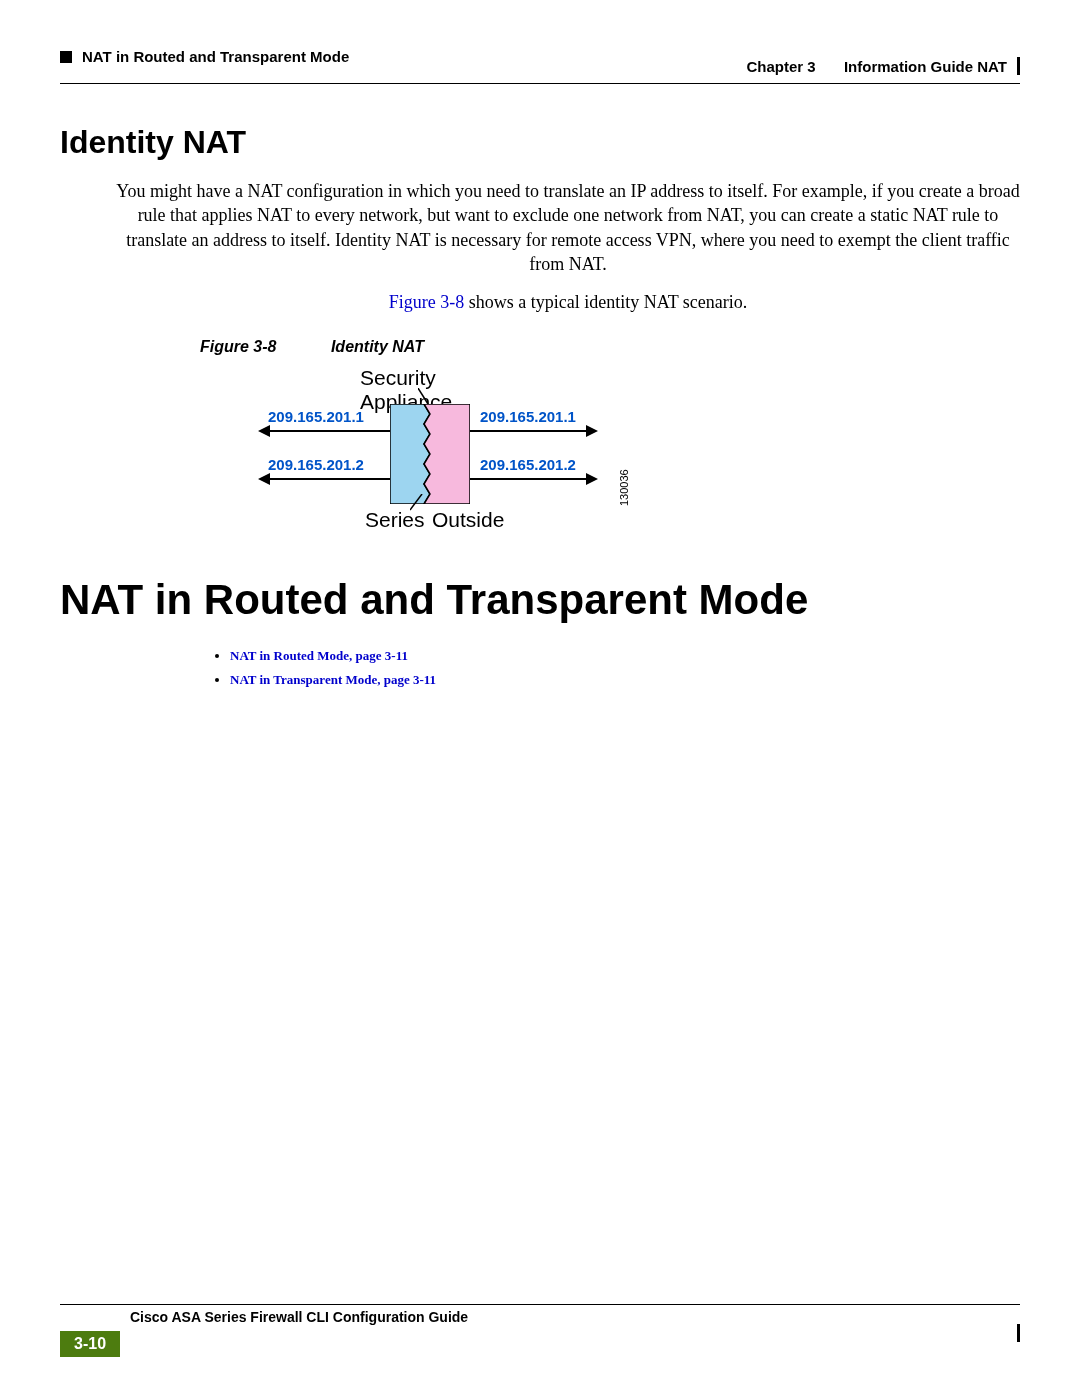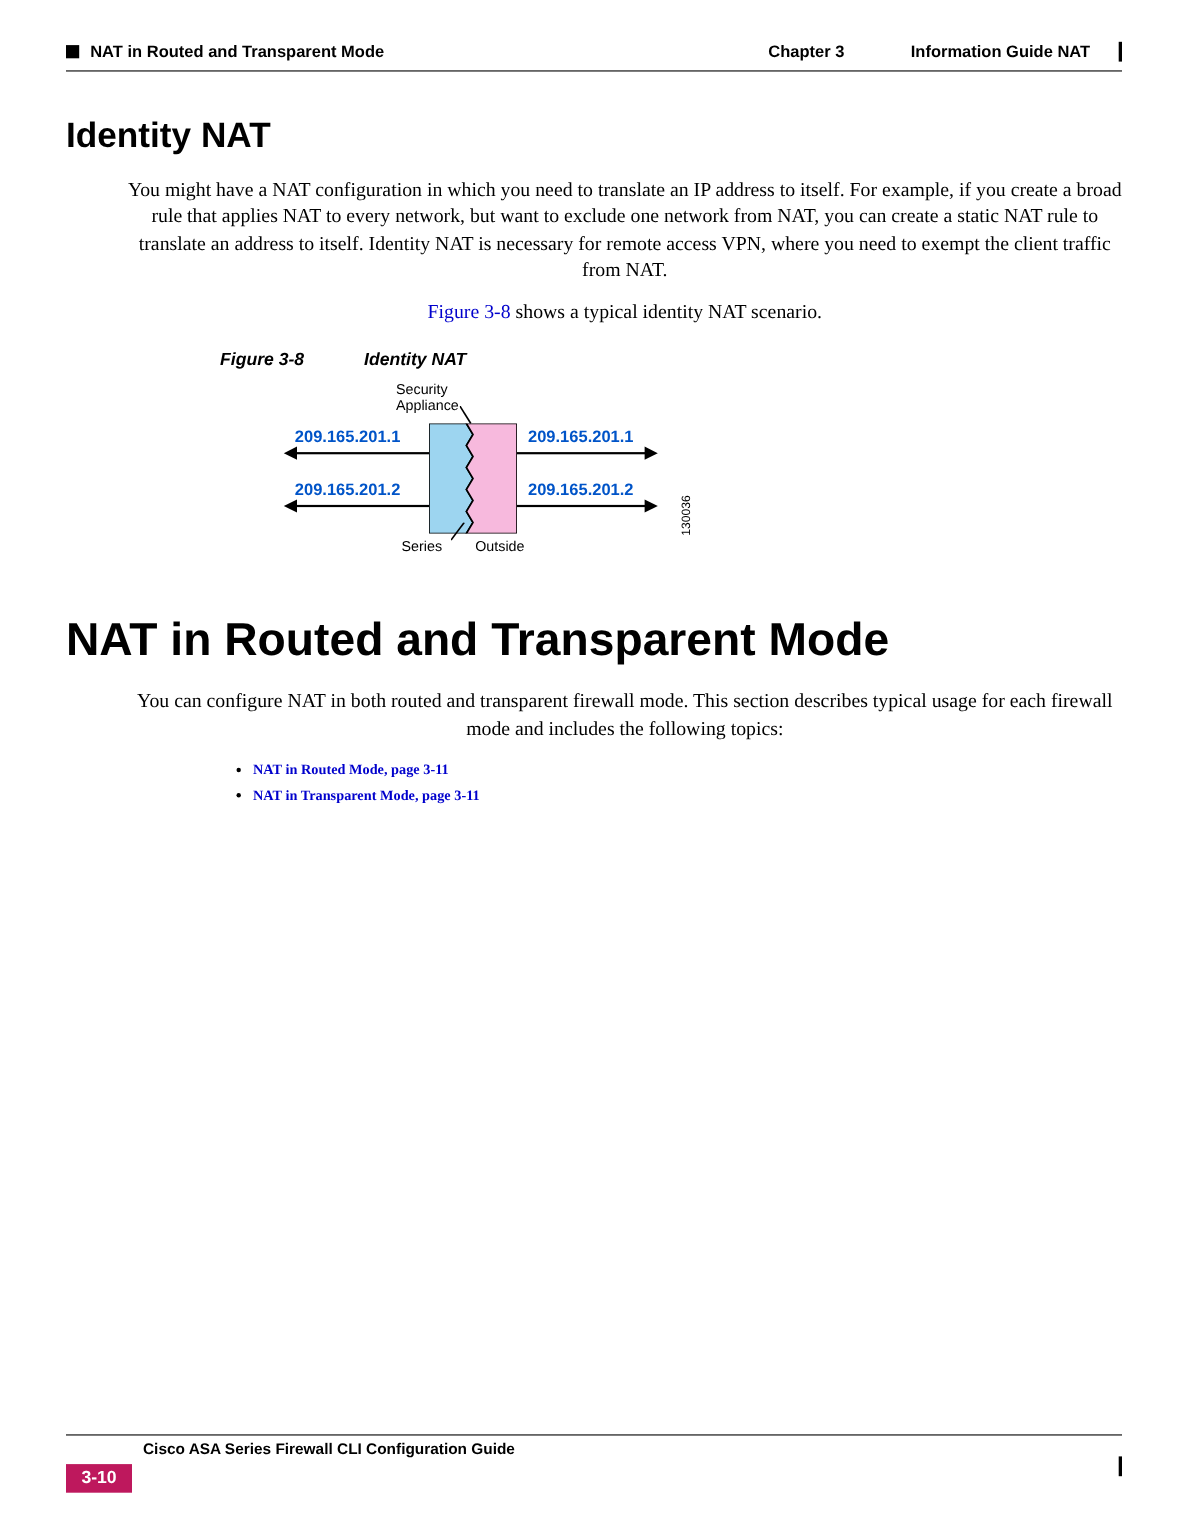--- a/index.html
+++ b/index.html
@@ -22,24 +22,25 @@
     margin-bottom: 8px;
   }
   .header-left {
     display: flex;
     align-items: center;
     gap: 10px;
   }
   .header-right {
     display: flex;
     align-items: center;
-    gap: 26px;
-    font-size: 15px;
-    font-family: Arial, Helvetica, sans-serif;
-    font-weight: bold;
+    gap: 10px;
+    font-size: 15px;
+    font-family: Arial, Helvetica, sans-serif;
+    font-weight: bold;
+    margin-top: 19px;
   }
   .sq {
     width: 12px;
     height: 12px;
     background: #000;
     display: inline-block;
   }
   .tall-bar {
     width: 3px;
     height: 18px;
@@ -98,21 +99,21 @@
   }
   .ip {
     color: #0054c8;
     font-weight: bold;
     font-size: 15px;
     position: absolute;
     white-space: nowrap;
   }
   .plain-label {
     position: absolute;
-    font-size: 13px;
+    font-size: 21px;
     color: #000;
   }
   .arrow-line {
     position: absolute;
     height: 2px;
     background: #000;
   }
   .arrow-head-left {
     position: absolute;
     width: 0; height: 0;
@@ -162,21 +163,21 @@
     margin-top: 4px;
     gap: 41px;
   }
   .footer-title {
     font-family: Arial, Helvetica, sans-serif;
     font-weight: bold;
     font-size: 14px;
     margin-left: 70px;
   }
   .page-num-box {
-    background: #be185d;
+    background: #4d7c0f;
     color: #fff;
     font-family: Arial, Helvetica, sans-serif;
     font-weight: bold;
     font-size: 16px;
     padding: 4px 14px;
     display: inline-block;
     margin-top: 6px;
   }
   .footer-right-bar {
     width: 3px;
@@ -248,21 +249,20 @@
     <svg style="position:absolute; left:210px; top:128px;" width="20" height="18">
       <line x1="12" y1="0" x2="0" y2="16" stroke="#000" stroke-width="1.5"></line>
     </svg>
     <div class="plain-label" style="left:232px; top:142px;">Outside</div>
 
     <div class="side-id" style="left:418px; top:140px;">130036</div>
   </div>
 
   <div class="h1">NAT in Routed and Transparent Mode</div>
 
-  <div class="body-text">You can configure NAT in both routed and transparent firewall mode. This section describes typical usage for each firewall mode and includes the following topics:</div>
 
   <ul class="links">
     <li><span class="link">NAT in Routed Mode, page 3-11</span></li>
     <li><span class="link">NAT in Transparent Mode, page 3-11</span></li>
   </ul>
 
 </div>
 
 <div class="footer">
   <div class="footer-line"></div>

